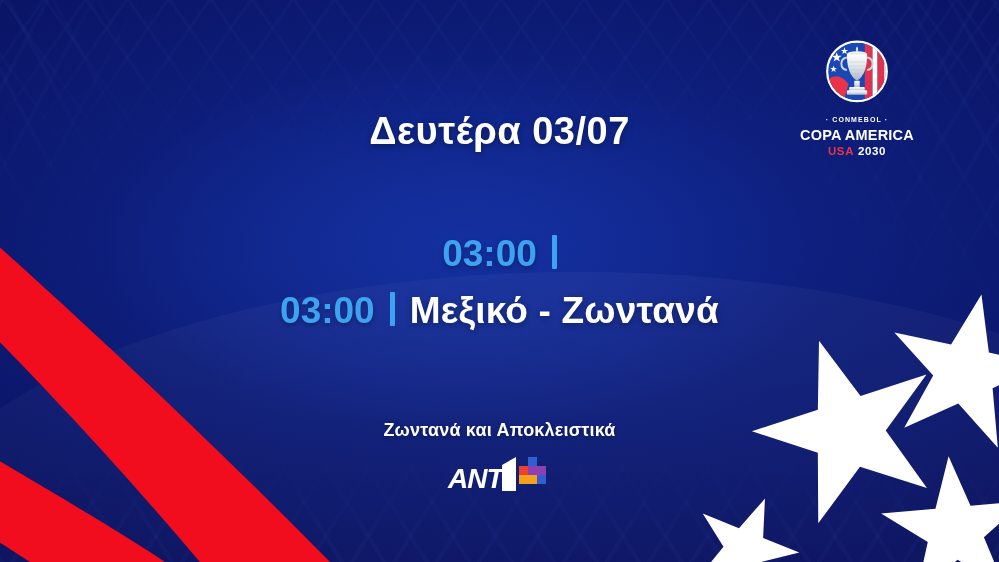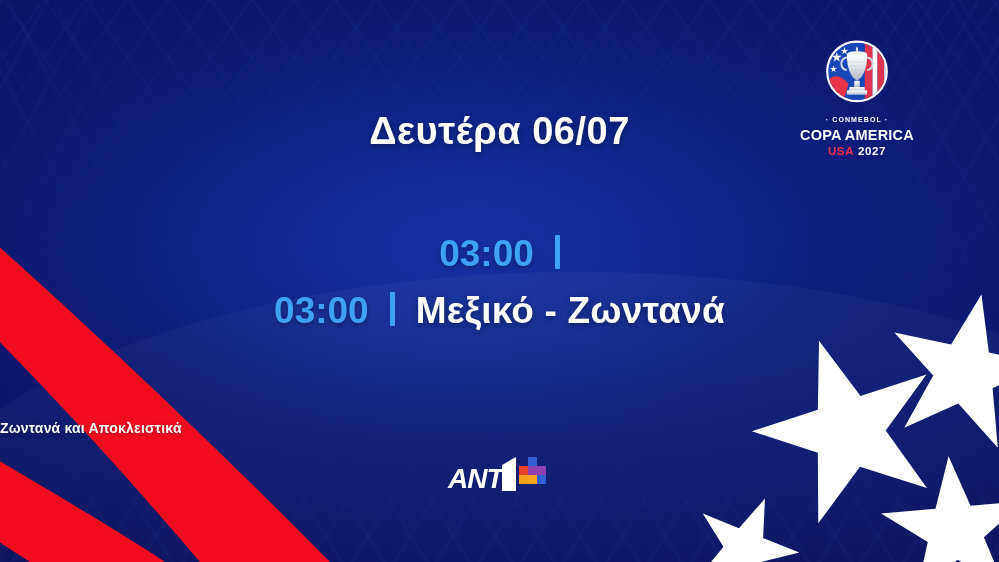--- a/index.html
+++ b/index.html
@@ -86,21 +86,21 @@
     position:absolute;
     top:232px; left:0; right:0;
     display:flex;
     flex-direction:column;
     align-items:center;
     gap:14px;
   }
   .match-row {
     display:flex;
     align-items:baseline;
-    gap:21px;
+    gap:15px;
     white-space:nowrap;
   }
   .match-time {
     color:#3ea2f2;
     font-size:37px;
     font-weight:bold;
     letter-spacing:0px;
     text-shadow:0 2px 5px rgba(0,0,0,.30);
   }
   .match-sep {
@@ -115,23 +115,23 @@
     font-size:37px;
     font-weight:bold;
     letter-spacing:.2px;
     text-shadow:0 2px 6px rgba(0,0,0,.35);
   }
 
   
   .live-note {
     position:absolute;
     top:420px; left:0; right:0;
-    text-align:left;
-    color:#ffffff;
-    font-size:14px;
+    text-align:center;
+    color:#ffffff;
+    font-size:18px;
     font-weight:bold;
     letter-spacing:.2px;
     text-shadow:0 1px 4px rgba(0,0,0,.35);
   }
   .channel-logo {
     position:absolute;
     top:455px; left:0; right:0;
     display:flex;
     justify-content:center;
     align-items:flex-start;
@@ -270,25 +270,25 @@
             <line x1="43" y1="51" x2="57" y2="51"></line>
             <line x1="45" y1="56" x2="55" y2="56"></line>
           </g>
         </g>
       </g>
       <circle cx="50" cy="48" r="38.5" fill="none" stroke="#ffffff" stroke-width="2.2"></circle>
     </svg>
     <div class="copa-conmebol">· CONMEBOL ·</div>
     <div class="copa-name">COPA AMERICA</div>
     <div class="copa-year">
-      <span class="copa-usa">USA</span><span class="copa-2024">2027</span>
+      <span class="copa-usa">USA</span><span class="copa-2024">2030</span>
     </div>
   </div>
 
-  <div class="date-title">Δευτέρα 06/07</div>
+  <div class="date-title">Δευτέρα 03/07</div>
 
   <div class="matches">
 
     <div class="match-row">
       <span class="match-time">03:00</span>
       <span class="match-sep"></span>
     </div>
 
     <div class="match-row">
       <span class="match-time">03:00</span>

